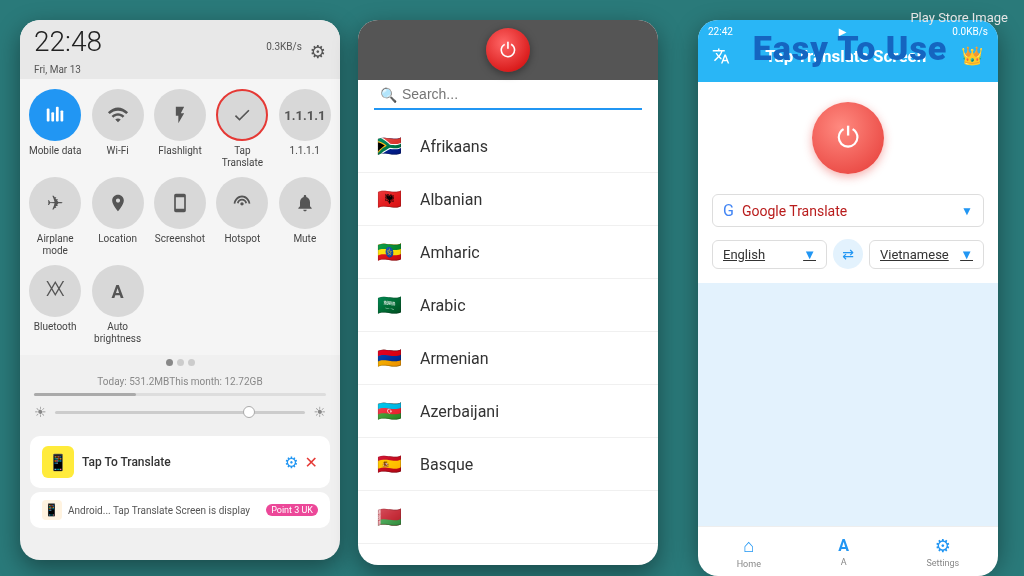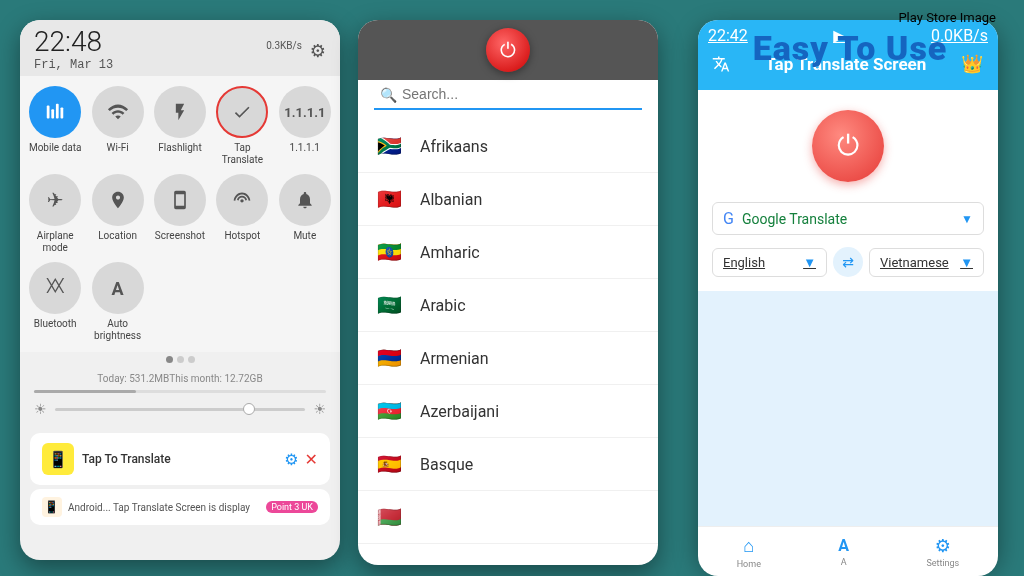--- a/index.html
+++ b/index.html
@@ -9,22 +9,22 @@
       background-color: #2a7a7a;
       font-family: 'Roboto', Arial, sans-serif;
       overflow: hidden;
       position: relative;
     }
 
     
     .play-store-label {
       position: absolute;
       top: 10px;
-      right: 28px;
-      color: #000000;
+      right: 16px;
+      color: #e5e5e5;
       font-size: 13px;
       z-index: 10;
     }
 
     
     .phone-screen {
       position: absolute;
       background: white;
       border-radius: 20px;
       overflow: hidden;
@@ -47,24 +47,23 @@
       justify-content: space-between;
       align-items: center;
     }
     .phone1-time {
       font-size: 28px;
       font-weight: 300;
       color: #222;
       line-height: 1;
     }
     .phone1-date {
-      font-size: 12px;
+      font-size: 10px;
       color: #555;
-      margin-top: 2px;
-      font-family: Liberation Mono, monospace;
+      margin-top: 8px;
     }
     .phone1-status-icons {
       font-size: 10px;
       color: #555;
       display: flex;
       gap: 2px;
       align-items: center;
     }
     .phone1-gear {
       font-size: 18px;
@@ -318,23 +317,22 @@
     .phone3-header-area {
       background: #29b6f6;
       padding-bottom: 12px;
     }
 
     .phone3-status {
       display: flex;
       justify-content: space-between;
       align-items: center;
       padding: 6px 10px 4px;
-      font-size: 16px;
+      font-size: 10px;
       color: white;
-      text-decoration: underline;
     }
     .phone3-title-bar {
       display: flex;
       align-items: center;
       justify-content: space-between;
       padding: 4px 14px;
       gap: 16px;
     }
     .phone3-title-text {
       font-size: 17px;
@@ -377,21 +375,21 @@
       padding: 6px 10px;
       margin-bottom: 12px;
       gap: 8px;
     }
     .translate-logo {
       font-size: 16px;
       color: #4285F4;
     }
     .translate-engine-name {
       font-size: 14px;
-      color: #15803d;
+      color: #b91c1c;
       flex: 1;
     }
     .dropdown-arrow { color: #2196F3; font-size: 12px; }
 
     .lang-selector-row {
       display: flex;
       align-items: center;
       gap: 6px;
     }
     .lang-selector {

